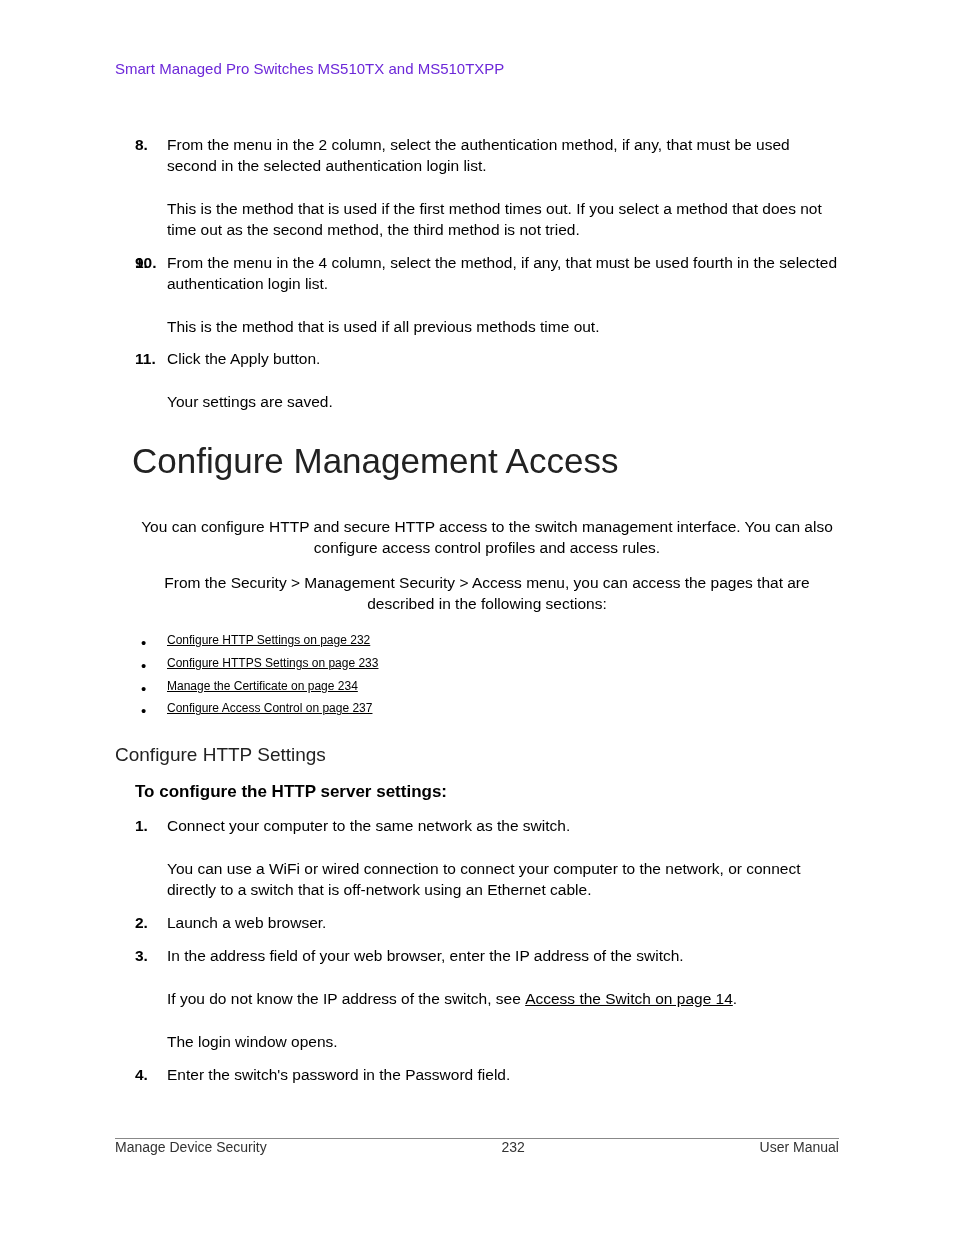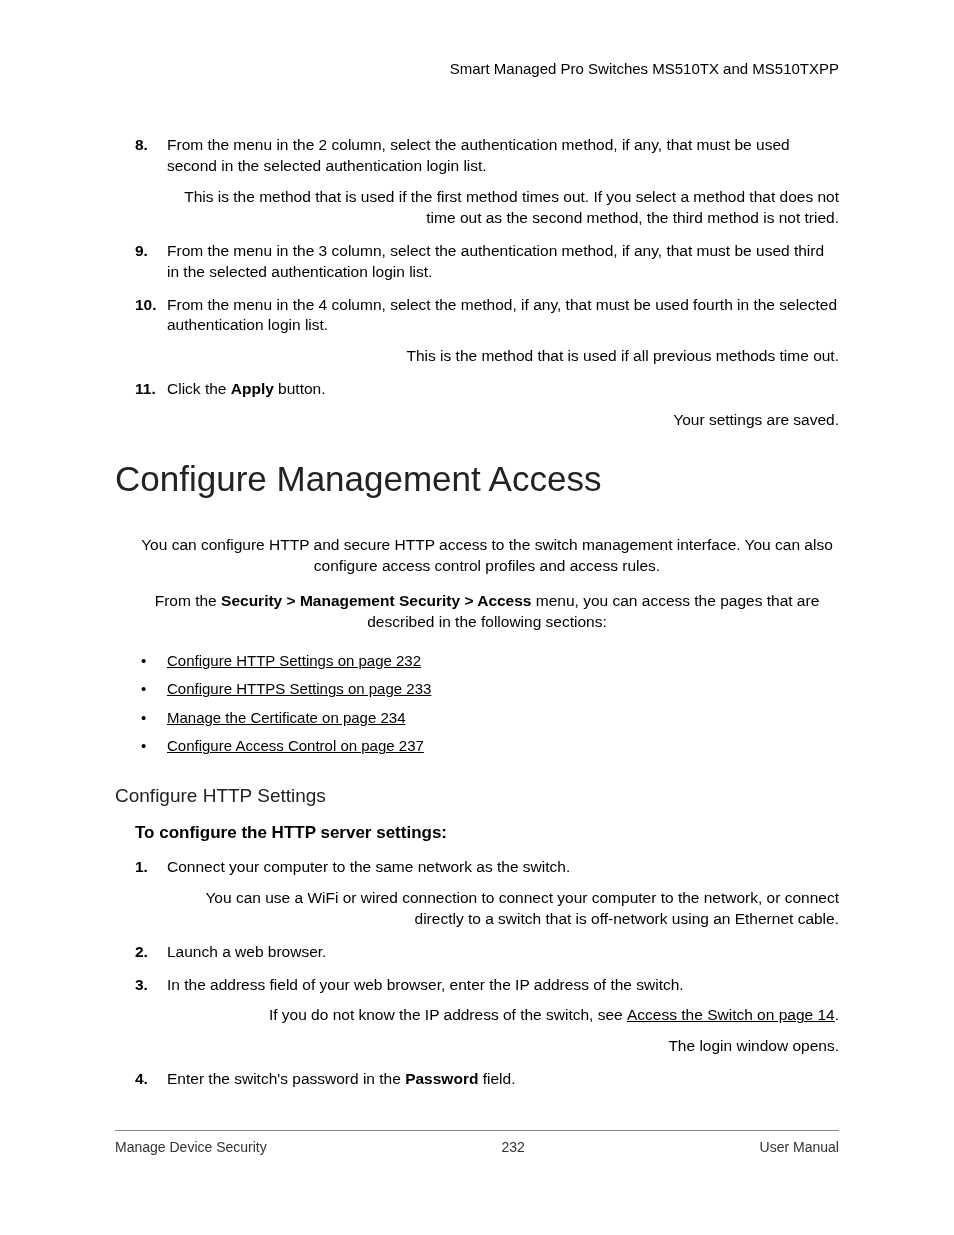--- a/index.html
+++ b/index.html
@@ -8,23 +8,23 @@
       height: 1235px;
       background: #fff;
       font-family: Arial, Helvetica, sans-serif;
       color: #000;
       position: relative;
     }
     .page {
       padding: 60px 115px 0 115px;
     }
     .header-title {
-      text-align: right;
+      text-align: left;
       font-size: 15px;
-      color: #000000;
+      color: #6d28d9;
       font-family: "Segoe UI", Arial, sans-serif;
       font-weight: 400;
       margin-bottom: 58px;
     }
     ol.steps {
       list-style: none;
       padding-left: 20px;
       margin-bottom: 28px;
     }
     ol.steps > li {
@@ -33,31 +33,31 @@
       line-height: 1.35;
       margin-bottom: 12px;
       padding-left: 32px;
     }
     ol.steps > li .num {
       position: absolute;
       left: 0;
       font-weight: bold;
     }
     ol.steps > li p.extra {
-      margin-top: 10px;
-      text-align: right;
+      margin-top: 22px;
     }
-    .bold { font-weight: bold; }
+    .bold { font-weight: normal; }
     h1.section-h1 {
       font-family: "Segoe UI Light", "Segoe UI", Arial, sans-serif;
       font-weight: 300;
       font-size: 35px;
       color: #222;
       margin-top: 20px;
       margin-bottom: 36px;
+      margin-left: 17px;
     }
     h2.section-h2 {
       font-family: "Segoe UI Light", "Segoe UI", Arial, sans-serif;
       font-weight: 300;
       font-size: 19px;
       color: #222;
       margin-top: 24px;
       margin-bottom: 16px;
     }
     .body-para {
@@ -68,21 +68,21 @@
       text-align: center;
     }
     ul.bullets {
       list-style: none;
       padding-left: 20px;
       margin-bottom: 14px;
     }
     ul.bullets > li {
       position: relative;
       padding-left: 32px;
-      font-size: 15px;
+      font-size: 12px;
       line-height: 1.9;
     }
     ul.bullets > li::before {
       content: "•";
       position: absolute;
       left: 6px;
       font-size: 15px;
     }
     .link {
       font-family: "Segoe UI", Arial, sans-serif;
@@ -95,21 +95,21 @@
       padding-left: 20px;
       margin-bottom: 14px;
       margin-top: 14px;
     }
     .footer {
       position: absolute;
       bottom: 80px;
       left: 115px;
       right: 115px;
       border-top: 1px solid #888;
-      padding-top: 8px;
+      padding-top: 0;
       display: flex;
       justify-content: space-between;
       font-size: 14px;
       font-family: "Segoe UI", Arial, sans-serif;
       color: #333;
     }
   </style>
 </head>
 <body>
 
@@ -117,21 +117,20 @@
   <div class="header-title">Smart Managed Pro Switches MS510TX and MS510TXPP</div>
 
   <ol class="steps">
     <li>
       <span class="num">8.</span>
       <span>From the menu in the 2 column, select the authentication method, if any, that must be used second in the selected authentication login list.</span>
       <p class="extra">This is the method that is used if the first method times out. If you select a method that does not time out as the second method, the third method is not tried.</p>
     </li>
     <li>
       <span class="num">9.</span>
-      <span>From the menu in the 3 column, select the authentication method, if any, that must be used third in the selected authentication login list.</span>
     </li>
     <li>
       <span class="num">10.</span>
       <span>From the menu in the 4 column, select the method, if any, that must be used fourth in the selected authentication login list.</span>
       <p class="extra">This is the method that is used if all previous methods time out.</p>
     </li>
     <li>
       <span class="num">11.</span>
       <span><span>Click the </span><span class="bold">Apply</span><span> button.</span></span>
       <p class="extra">Your settings are saved.</p>

